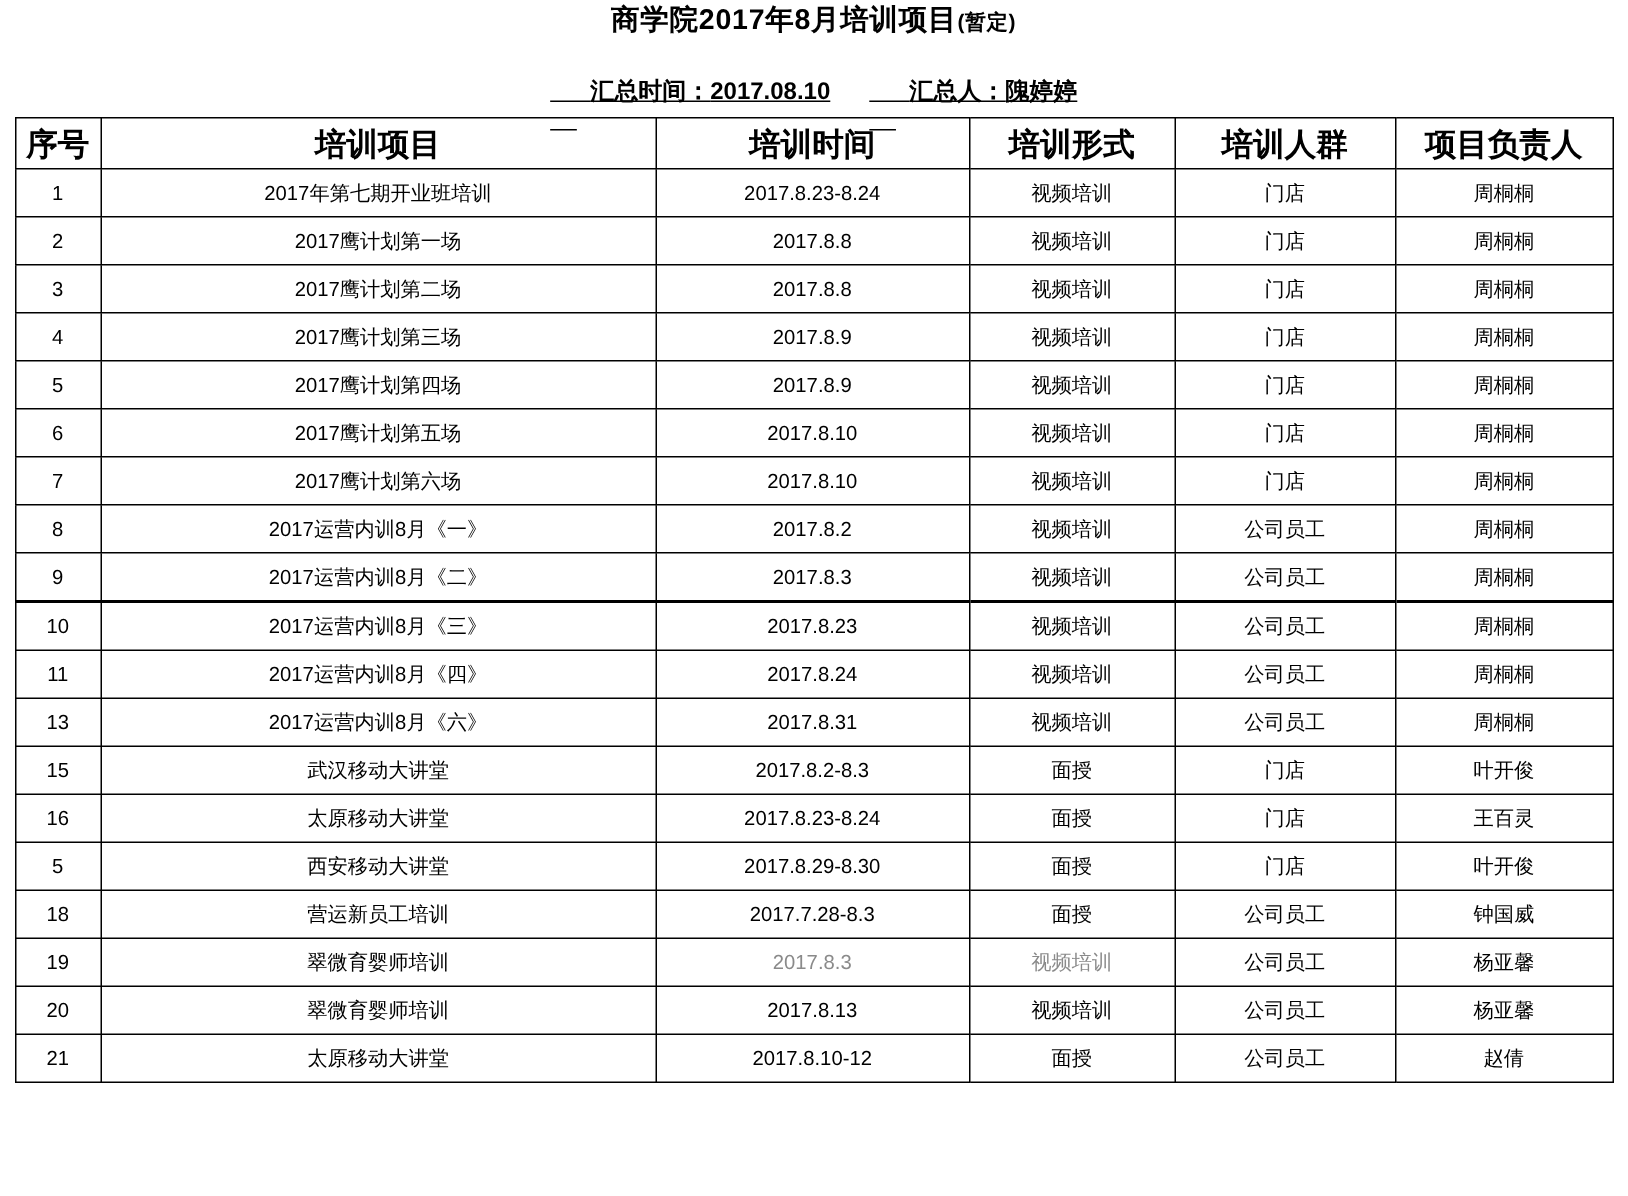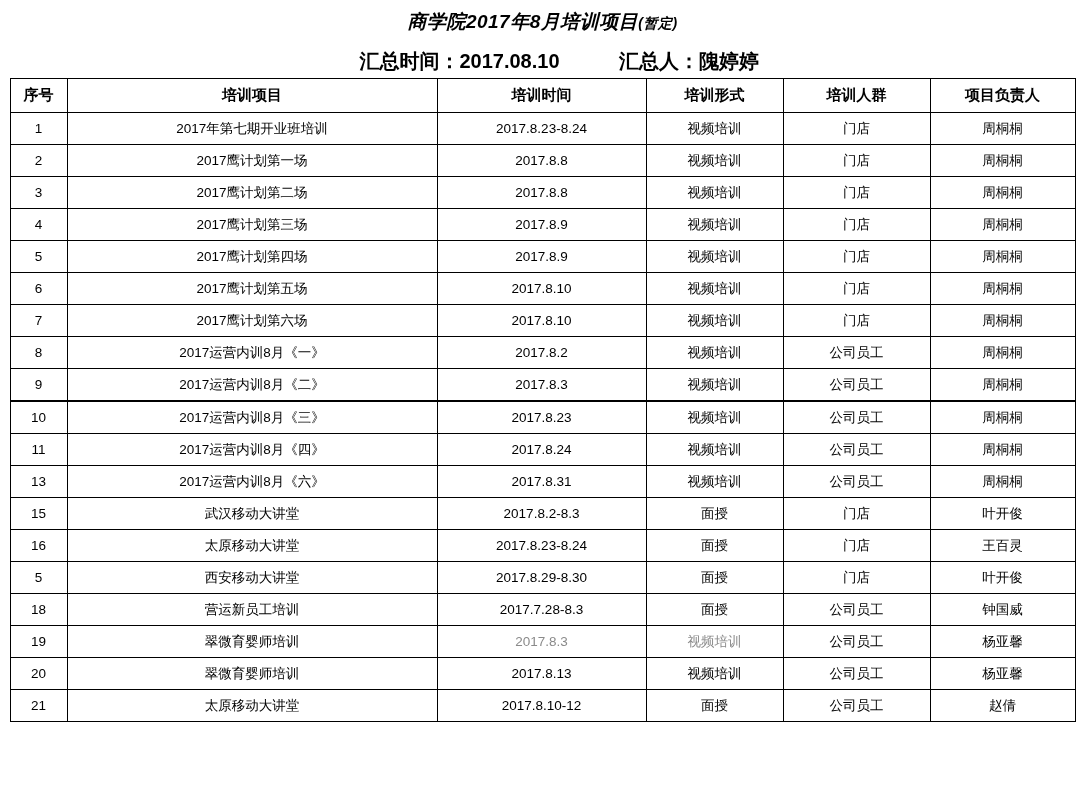--- a/index.html
+++ b/index.html
@@ -16,41 +16,41 @@
   }
   .page {
     width: 1085px;
     height: 797px;
     position: relative;
     box-sizing: border-box;
   }
   .title-bar {
     height: 44px;
     display: flex;
-    align-items: center;
+    align-items: flex-start;
     justify-content: center;
-    font-style: italic;
   }
   .doc-title {
     font-size: 19px;
     font-weight: bold;
     letter-spacing: 0.5px;
   }
   .doc-title .sub {
     font-size: 14px;
     font-weight: bold;
   }
   .summary-bar {
     height: 34px;
     display: flex;
     align-items: center;
     justify-content: center;
     gap: 26px;
-    font-size: 20px;
-    font-weight: bold;
+    font-size: 16px;
+    font-weight: bold;
+    text-decoration: underline;
   }
   .summary-bar .seg {
     white-space: pre;
   }
   table.grid {
     border-collapse: collapse;
     width: 1065px;
     margin: 0 auto;
     table-layout: fixed;
   }
@@ -59,21 +59,21 @@
     font-size: 13.5px;
     text-align: center;
     vertical-align: middle;
     padding: 0;
     height: 31px;
     overflow: hidden;
     white-space: nowrap;
   }
   table.grid thead th {
     font-weight: bold;
-    font-size: 15px;
+    font-size: 21px;
     height: 33px;
   }
   col.c0 { width: 57px; }
   col.c1 { width: 370px; }
   col.c2 { width: 209px; }
   col.c3 { width: 137px; }
   col.c4 { width: 147px; }
   col.c5 { width: 145px; }
   td.c-idx { text-align: center; }
   td.c-name { text-align: center; }

